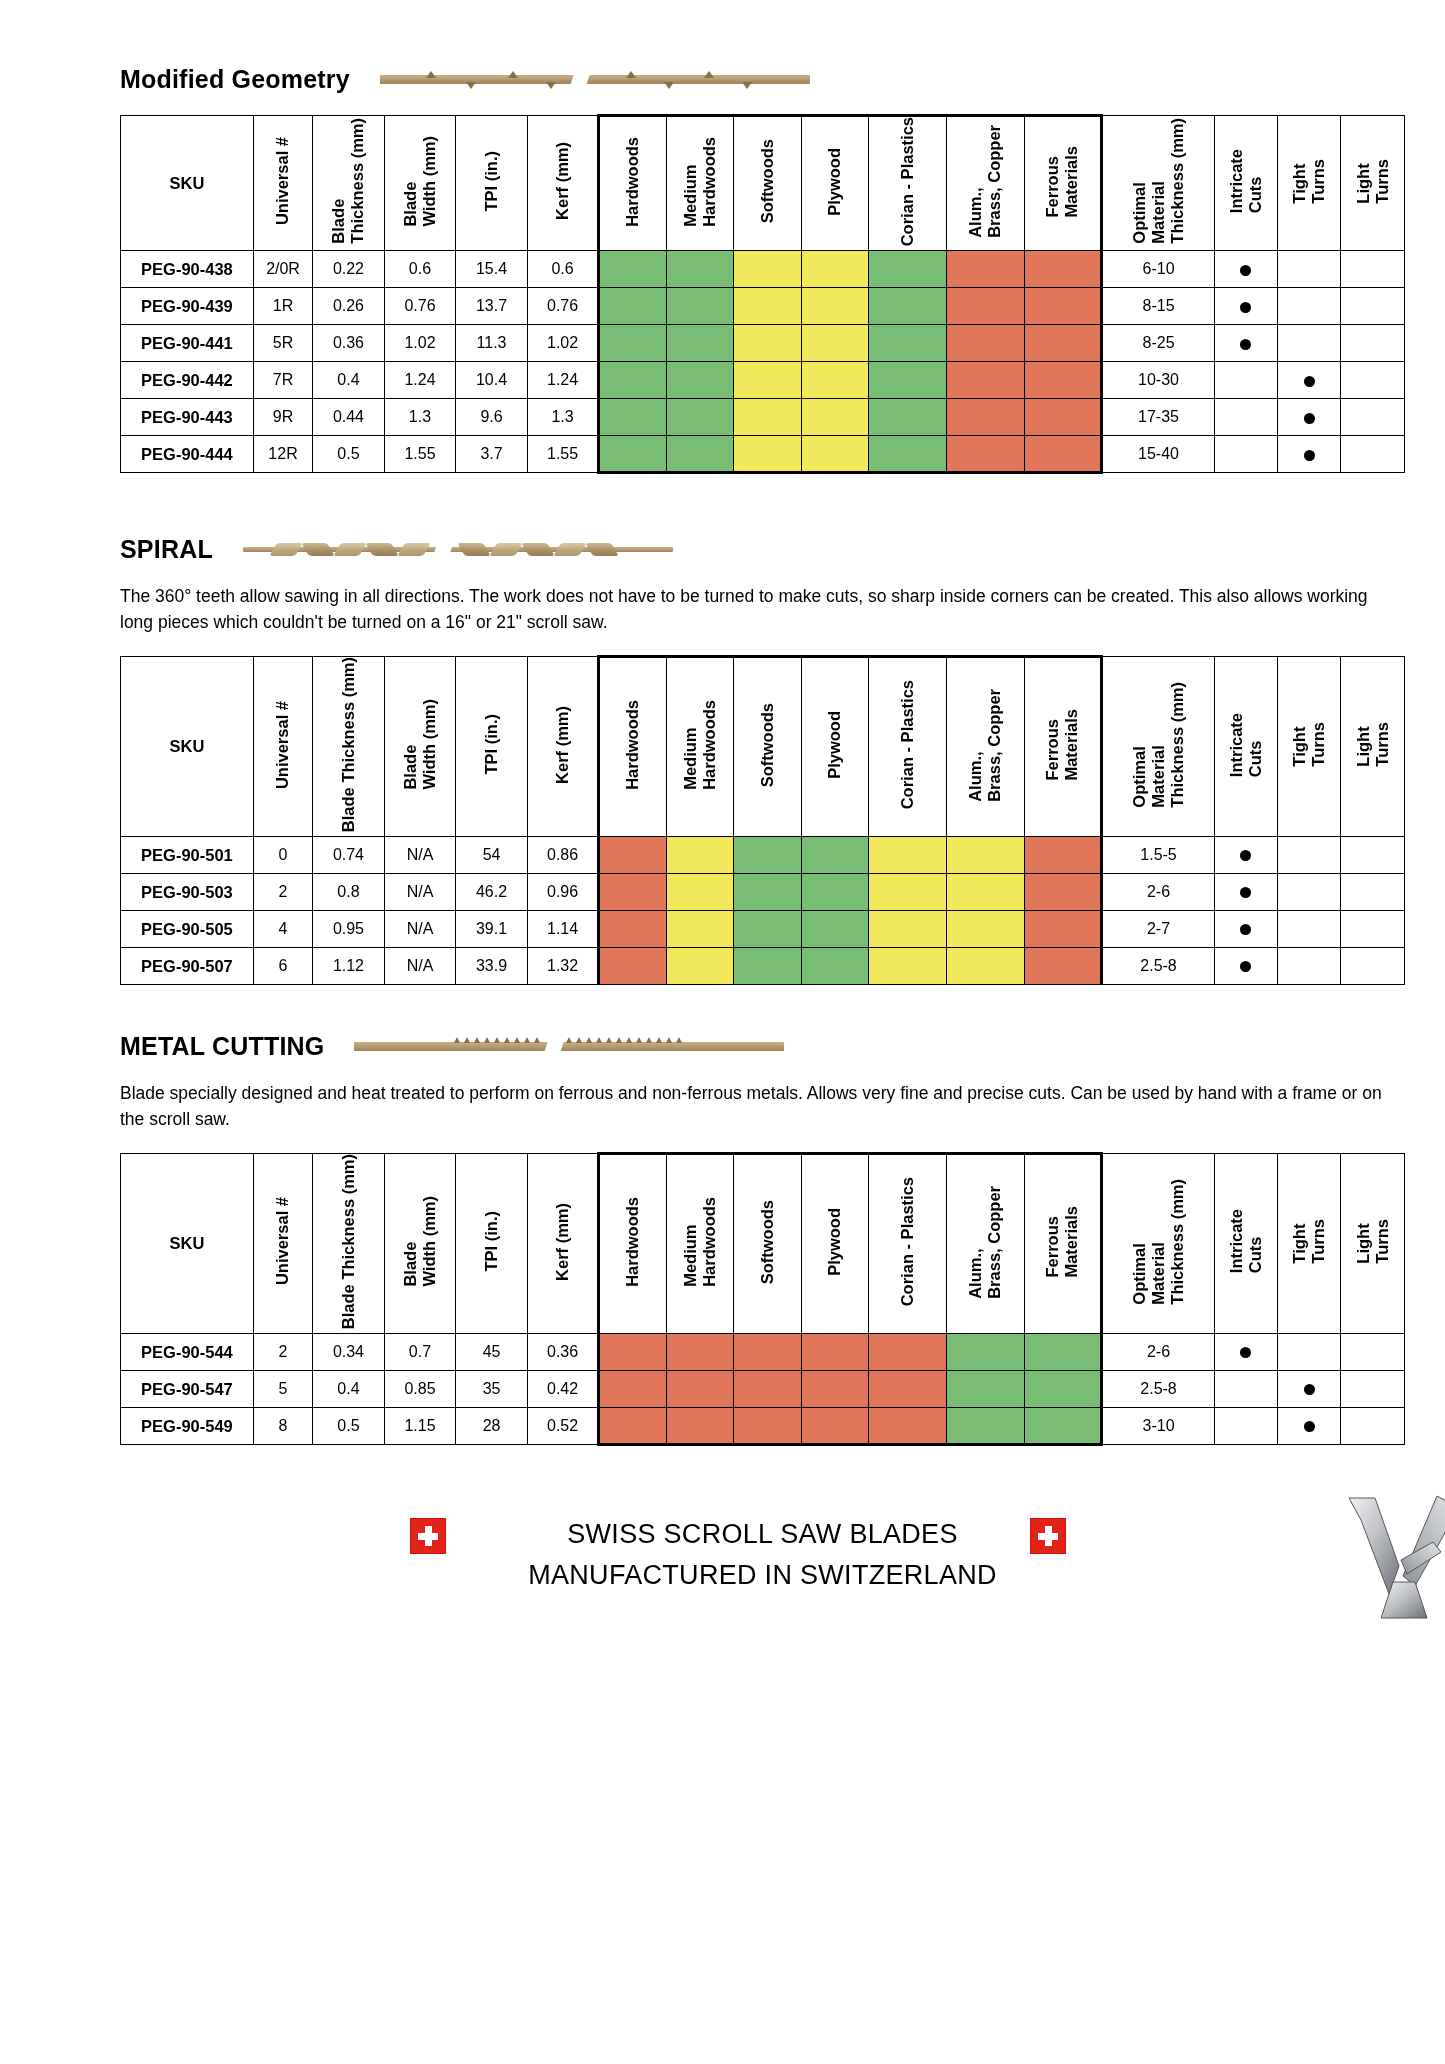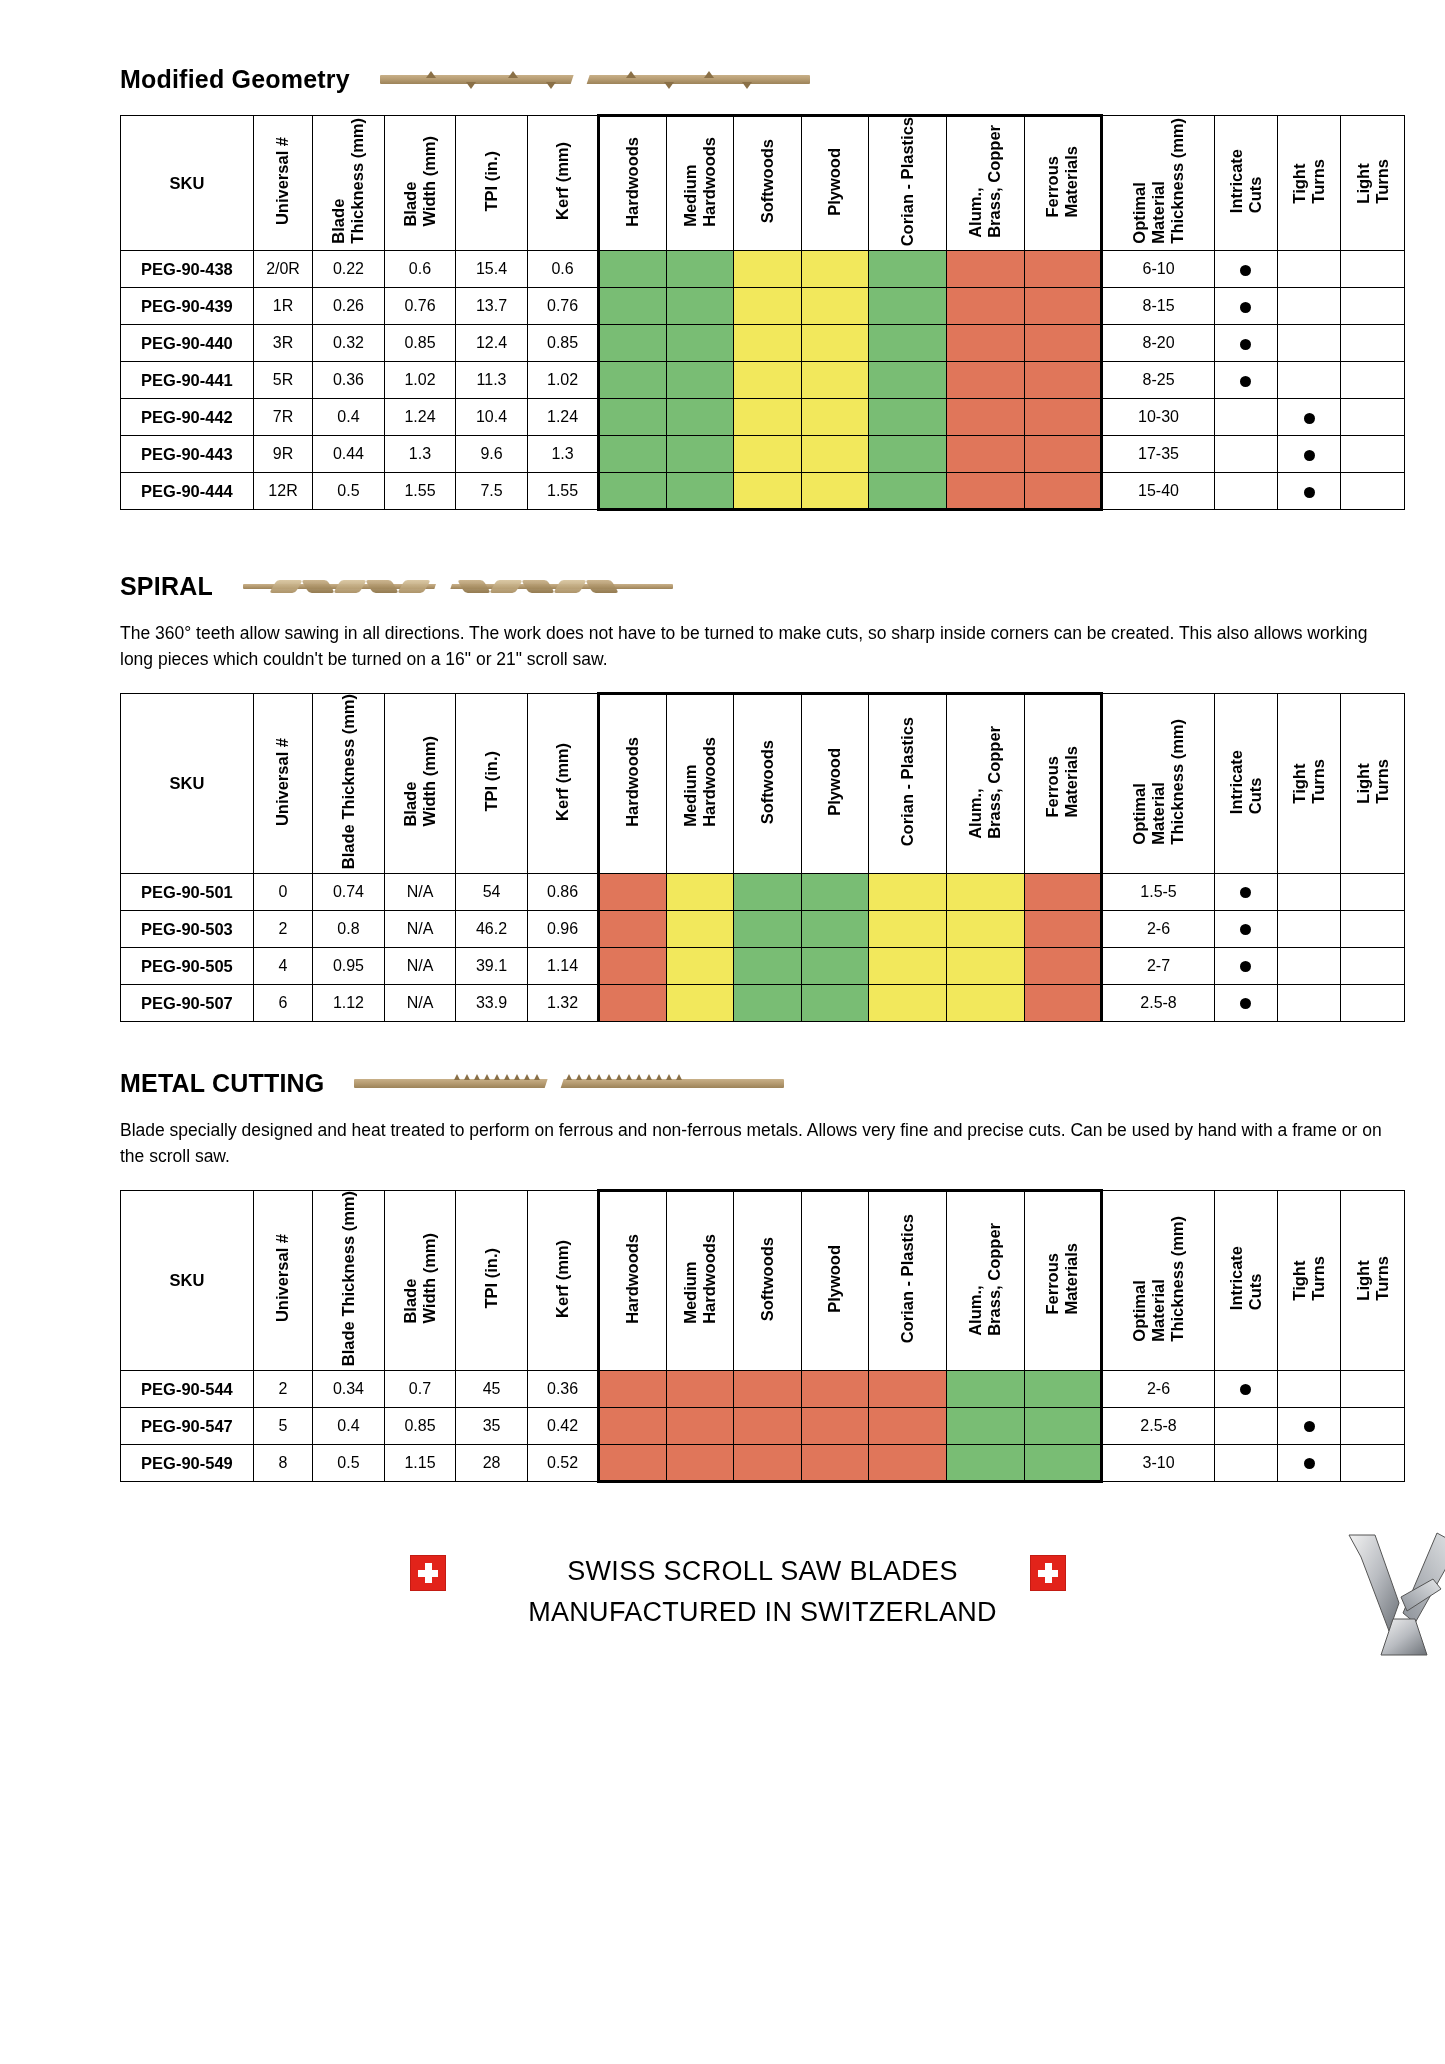--- a/index.html
+++ b/index.html
@@ -333,39 +333,20 @@
             <td style="background: rgb(242, 232, 92);"></td>
             <td style="background: rgb(121, 189, 116);"></td>
             <td style="background: rgb(224, 118, 90);"></td>
             <td class="mat-group-end" style="background: rgb(224, 118, 90);"></td>
             <td>8-15</td>
             <td class="dot"></td>
             <td></td>
             <td></td>
           </tr>
           <tr>
-            <td class="sku">PEG-90-440</td>
-            <td>3R</td>
-            <td>0.32</td>
-            <td>0.85</td>
-            <td>12.4</td>
-            <td>0.85</td>
-            <td class="mat-group" style="background: rgb(121, 189, 116);"></td>
-            <td style="background: rgb(121, 189, 116);"></td>
-            <td style="background: rgb(242, 232, 92);"></td>
-            <td style="background: rgb(242, 232, 92);"></td>
-            <td style="background: rgb(121, 189, 116);"></td>
-            <td style="background: rgb(224, 118, 90);"></td>
-            <td class="mat-group-end" style="background: rgb(224, 118, 90);"></td>
-            <td>8-20</td>
-            <td class="dot"></td>
-            <td></td>
-            <td></td>
-          </tr>
-          <tr>
             <td class="sku">PEG-90-441</td>
             <td>5R</td>
             <td>0.36</td>
             <td>1.02</td>
             <td>11.3</td>
             <td>1.02</td>
             <td class="mat-group" style="background: rgb(121, 189, 116);"></td>
             <td style="background: rgb(121, 189, 116);"></td>
             <td style="background: rgb(242, 232, 92);"></td>
             <td style="background: rgb(242, 232, 92);"></td>
@@ -413,21 +394,21 @@
             <td>17-35</td>
             <td></td>
             <td class="dot"></td>
             <td></td>
           </tr>
           <tr>
             <td class="sku">PEG-90-444</td>
             <td>12R</td>
             <td>0.5</td>
             <td>1.55</td>
-            <td>7.5</td>
+            <td>3.7</td>
             <td>1.55</td>
             <td class="mat-group mat-bottom" style="background: rgb(121, 189, 116);"></td>
             <td class="mat-bottom" style="background: rgb(121, 189, 116);"></td>
             <td class="mat-bottom" style="background: rgb(242, 232, 92);"></td>
             <td class="mat-bottom" style="background: rgb(242, 232, 92);"></td>
             <td class="mat-bottom" style="background: rgb(121, 189, 116);"></td>
             <td class="mat-bottom" style="background: rgb(224, 118, 90);"></td>
             <td class="mat-group-end mat-bottom" style="background: rgb(224, 118, 90);"></td>
             <td>15-40</td>
             <td></td>

